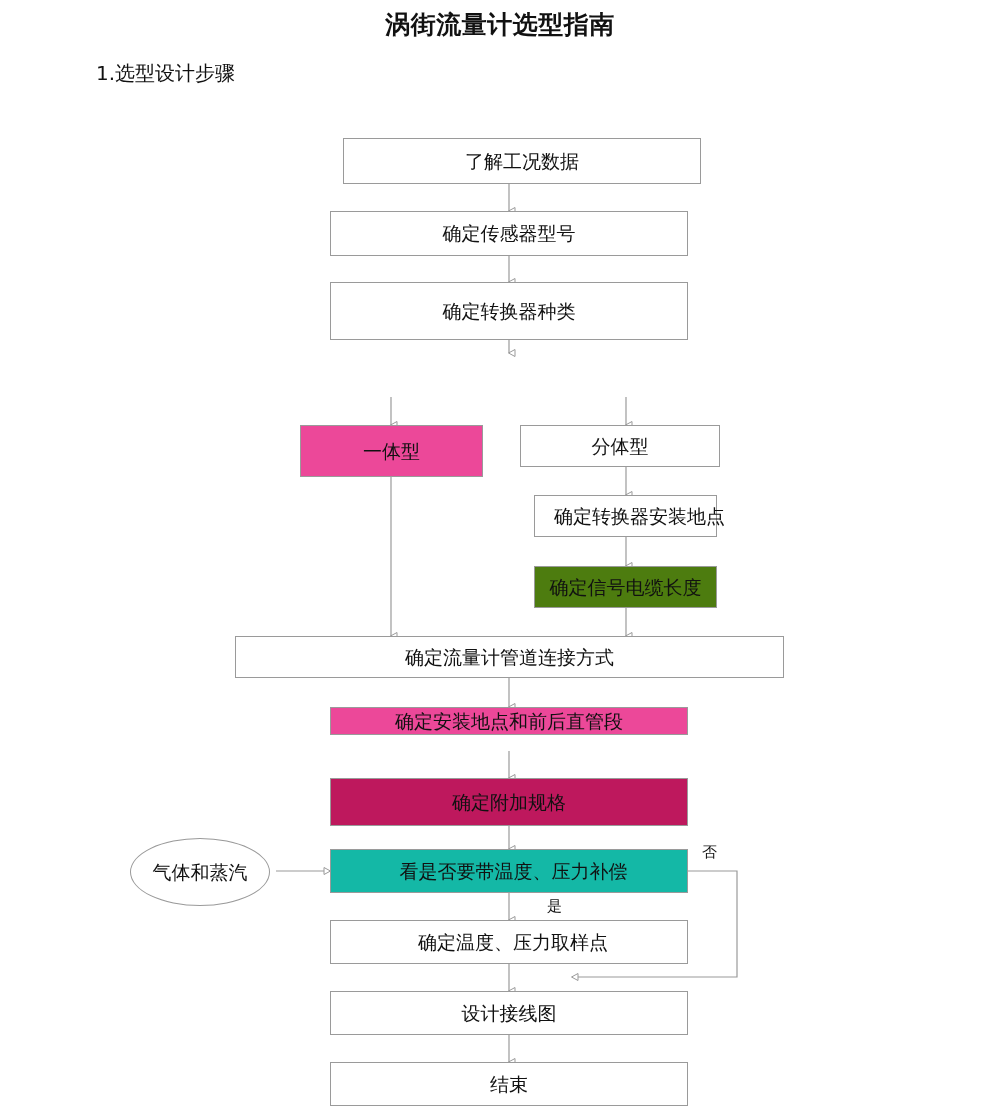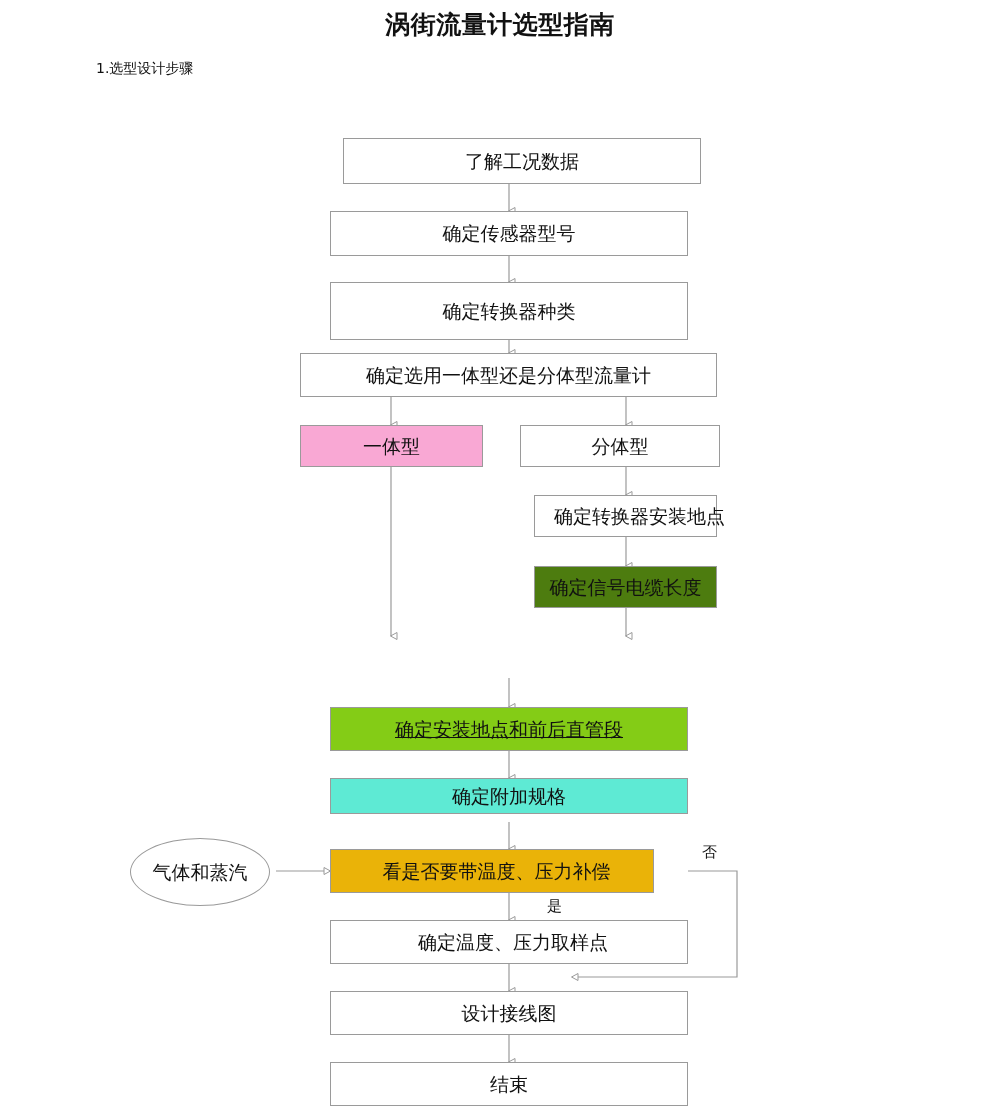--- a/index.html
+++ b/index.html
@@ -32,21 +32,21 @@
     font-size: 25px;
     font-weight: bold;
     letter-spacing: 0.5px;
     color: #111111;
   }
 
   .section-heading {
     position: absolute;
     left: 96px;
     top: 60px;
-    font-size: 14px;
+    font-size: 20px;
     font-weight: normal;
     color: #111111;
   }
 
   
   #flow-canvas {
     position: absolute;
     left: 0;
     top: 0;
     width: 1000px;
@@ -151,42 +151,42 @@
 
     <div class="node" style="left: 343px; top: 138px; width: 358px; height: 46px; border-color: rgb(154, 154, 154); background: rgb(255, 255, 255);">
       <span>了解工况数据</span>
     </div>
     <div class="node" style="left: 330px; top: 211px; width: 358px; height: 45px; border-color: rgb(154, 154, 154); background: rgb(255, 255, 255);">
       <span>确定传感器型号</span>
     </div>
     <div class="node" style="left: 330px; top: 282px; width: 358px; height: 58px; border-color: rgb(154, 154, 154); background: rgb(255, 255, 255);">
       <span>确定转换器种类</span>
     </div>
-    <div class="node" style="left: 300px; top: 353px; width: 417px; height: 44px; border-color: rgb(154, 154, 154); background: rgb(255, 255, 255);">
-      <span>确定选用一体型还是分体型流量计</span>
-    </div>
-    <div class="node" style="left: 300px; top: 425px; width: 183px; height: 42px; border-color: rgb(154, 154, 154); background: #f9a8d4;">
+    <div class="node" style="left: 300px; top: 425px; width: 183px; height: 52px; border-color: rgb(154, 154, 154); background: #ec4899;">
       <span>一体型</span>
     </div>
     <div class="node" style="left: 520px; top: 425px; width: 200px; height: 42px; border-color: rgb(154, 154, 154); background: rgb(255, 255, 255);">
       <span>分体型</span>
     </div>
     <div class="node" style="left: 534px; top: 495px; width: 183px; height: 42px; border-color: rgb(154, 154, 154); background: rgb(255, 255, 255); padding-left: 28px;">
       <span>确定转换器安装地点</span>
     </div>
     <div class="node" style="left: 534px; top: 566px; width: 183px; height: 42px; border-color: rgb(154, 154, 154); background: #4d7c0f;">
       <span>确定信号电缆长度</span>
     </div>
-    <div class="node" style="left: 330px; top: 707px; width: 358px; height: 44px; border-color: rgb(154, 154, 154); background: #84cc16; text-decoration: underline;">
+    <div class="node" style="left: 235px; top: 636px; width: 549px; height: 42px; border-color: rgb(154, 154, 154); background: rgb(255, 255, 255);">
+      <span>确定流量计管道连接方式</span>
+    </div>
+    <div class="node" style="left: 330px; top: 707px; width: 358px; height: 28px; border-color: rgb(154, 154, 154); background: #ec4899;">
       <span>确定安装地点和前后直管段</span>
     </div>
-    <div class="node" style="left: 330px; top: 778px; width: 358px; height: 36px; border-color: rgb(154, 154, 154); background: #5eead4;">
+    <div class="node" style="left: 330px; top: 778px; width: 358px; height: 48px; border-color: rgb(154, 154, 154); background: #be185d;">
       <span>确定附加规格</span>
     </div>
-    <div class="node" style="left: 330px; top: 849px; width: 324px; height: 44px; border-color: rgb(154, 154, 154); background: #eab308; padding-left: 9px;">
+    <div class="node" style="left: 330px; top: 849px; width: 358px; height: 44px; border-color: rgb(154, 154, 154); background: #14b8a6; padding-left: 9px;">
       <span>看是否要带温度、压力补偿</span>
     </div>
     <div class="node" style="left: 330px; top: 920px; width: 358px; height: 44px; border-color: rgb(154, 154, 154); background: rgb(255, 255, 255); padding-left: 8px;">
       <span>确定温度、压力取样点</span>
     </div>
     <div class="node" style="left: 330px; top: 991px; width: 358px; height: 44px; border-color: rgb(154, 154, 154); background: rgb(255, 255, 255);">
       <span>设计接线图</span>
     </div>
     <div class="node" style="left: 330px; top: 1062px; width: 358px; height: 44px; border-color: rgb(154, 154, 154); background: rgb(255, 255, 255);">
       <span>结束</span>

